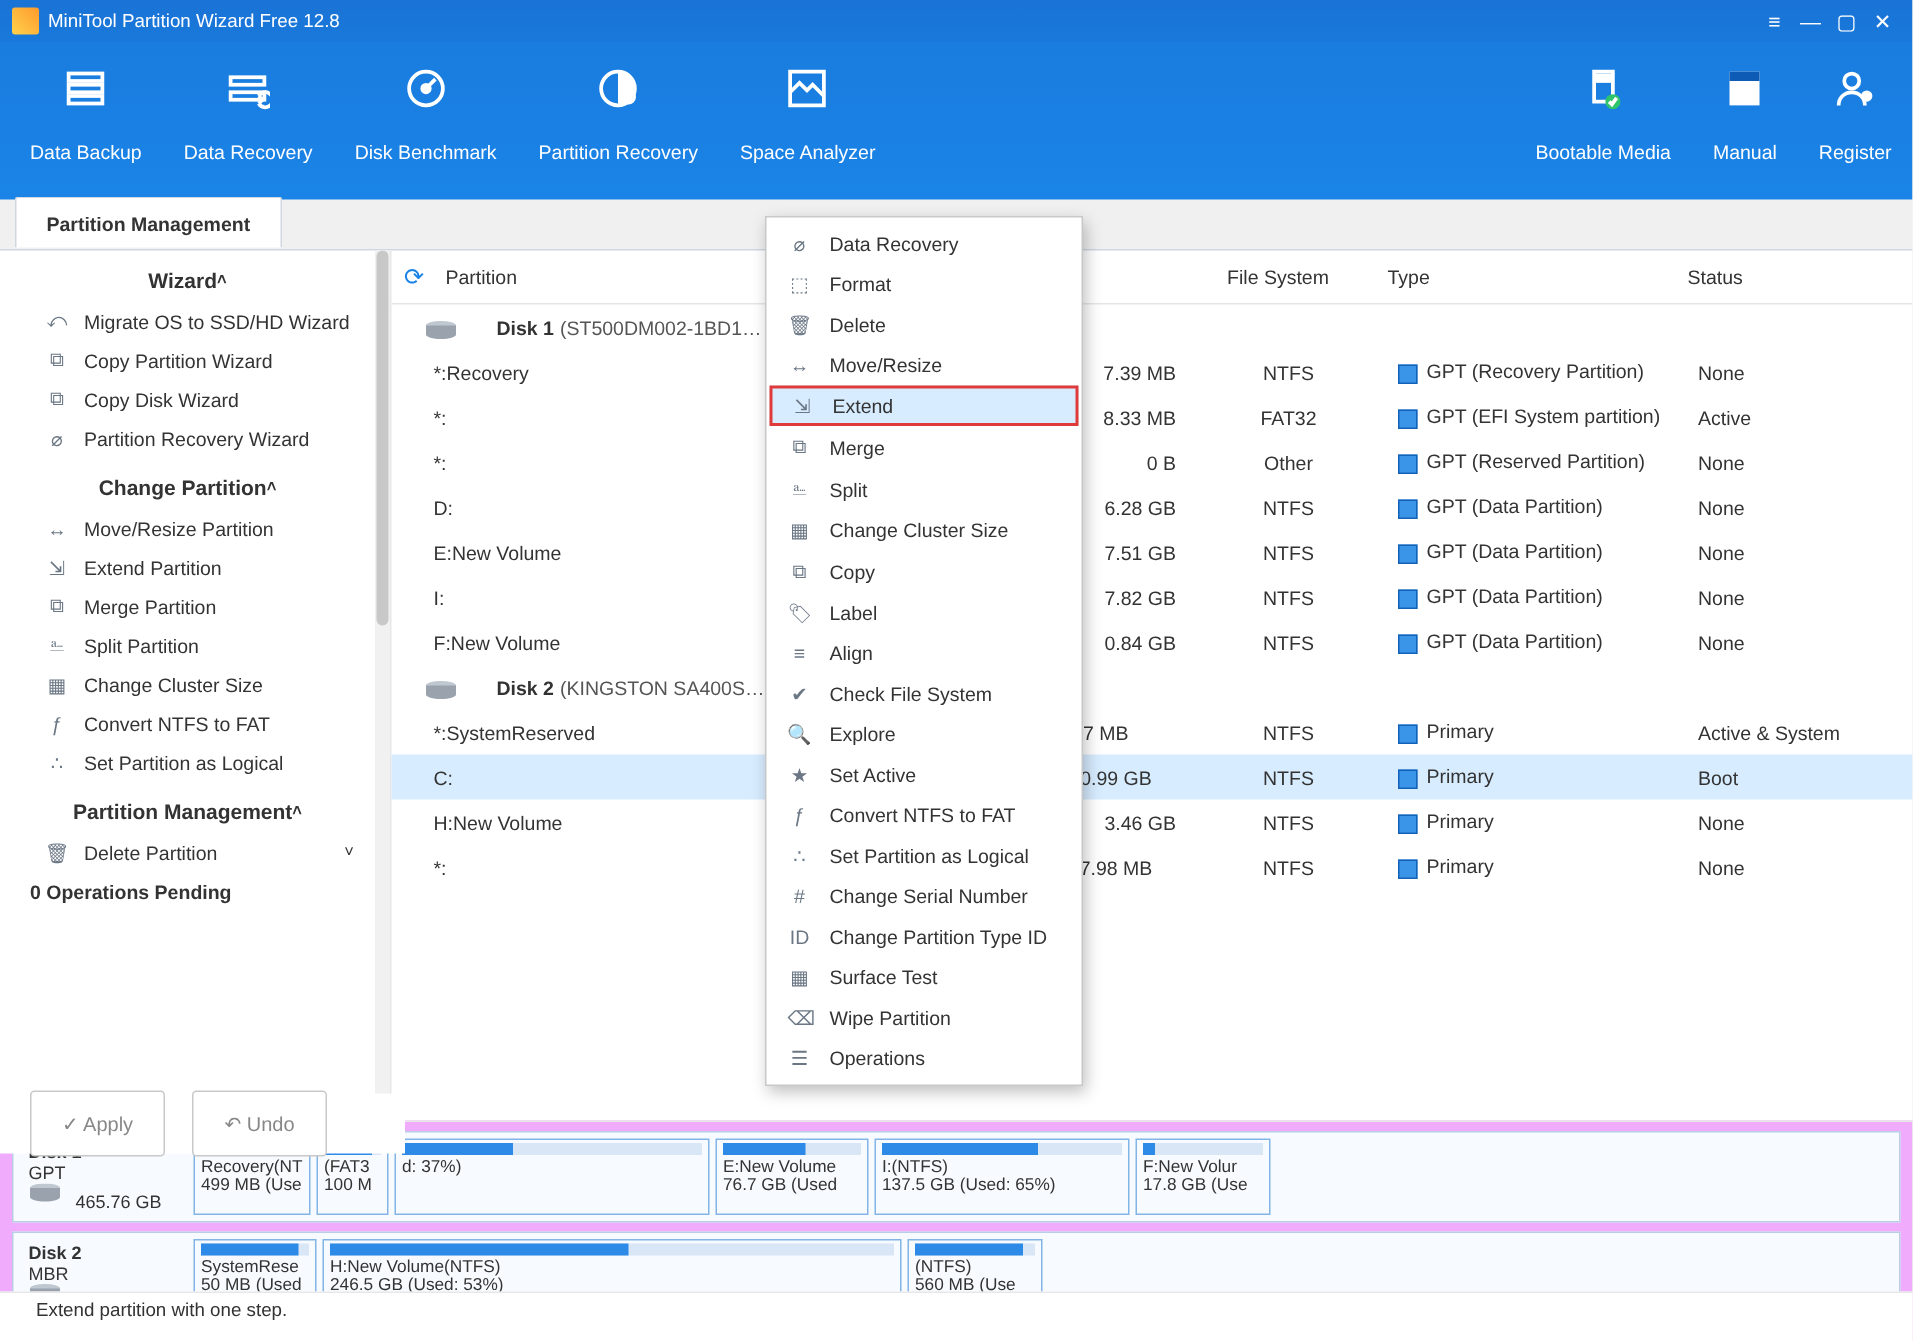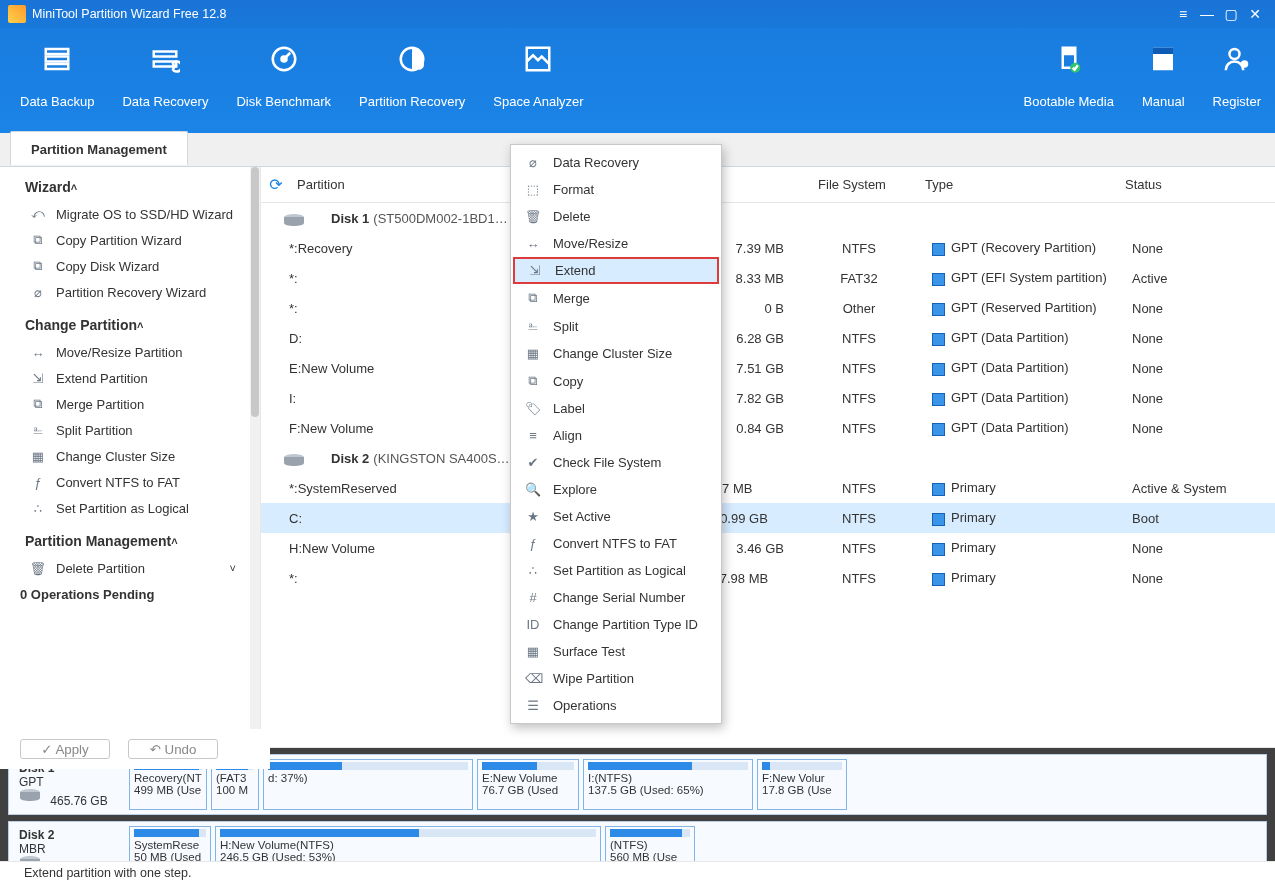--- a/index.html
+++ b/index.html
@@ -10,50 +10,50 @@
   .ribbon{background:linear-gradient(#1a7cdf,#1b84e7);height:105px;display:flex;align-items:flex-start;padding:0 0 0 6px;color:#fff}
   .ribbon .rbtn{display:flex;flex-direction:column;align-items:center;justify-content:flex-start;padding:14px 14px 0 14px;height:95px;cursor:pointer;font-size:13px}
   .ribbon .rbtn .ic{width:34px;height:34px;display:flex;align-items:center;justify-content:center;margin-bottom:18px}
   .ribbon .spacer{flex:1}
   .tabbar{height:35px;margin-top:-2px}
   .tab{display:inline-block;background:#fff;border:1px solid #d0d7e1;border-bottom:none;padding:10px 20px 8px 20px;font-weight:600;font-size:13px;margin-left:10px;border-radius:2px 2px 0 0;position:relative;top:0}
   .work{display:flex;height:580px;background:#fff;border-top:1px solid #d0d7e1}
   .sidebar{width:260px;border-right:1px solid #e7e7e7;overflow:hidden;position:relative}
   .sidebar .scroll{position:absolute;right:0;top:0;width:10px;height:100%;background:#f1f1f1}
   .sidebar .scroll .thumb{position:absolute;left:1px;top:0;width:8px;height:250px;background:#c8c8c8;border-radius:4px}
-  .sidebar .sec-h{font-weight:700;font-size:14px;padding:12px 35px 6px 25px;display:flex;justify-content:flex-start;align-items:center}
+  .sidebar .sec-h{font-weight:700;font-size:14px;padding:12px 35px 6px 25px;display:flex;justify-content:center;align-items:center}
   .sidebar .item{padding:5px 10px 5px 30px;display:flex;align-items:center;gap:10px;cursor:pointer;font-size:13px;}
   .sidebar .item .mi{width:16px;height:16px;display:inline-flex;align-items:center;justify-content:center;color:#6b7785}
   .pending{padding:6px 20px 6px 20px;font-weight:700}
   .main{flex:1;display:flex;flex-direction:column;position:relative}
   .thead{display:flex;align-items:center;border-bottom:1px solid #e6e6e6;height:35px;font-size:13px;color:#333}
   .thead .refresh{width:30px;text-align:center;color:#1a84e7;font-size:16px}
   .col-part{width:200px;padding-left:6px}
   .col-used{width:130px;text-align:right;padding-right:30px}
   .col-fs{width:130px;text-align:center}
   .col-type{width:200px;padding-left:8px}
   .col-stat{width:120px}
   .tbody .drow{display:flex;align-items:center;height:30px;font-size:13px}
   .tbody .disk{font-size:13px}
   .tbody .disk .dname{font-weight:700;margin-left:28px}
   .tbody .disk .dic{width:20px;height:12px;display:inline-block;margin-left:22px;border-radius:2px;position:relative;top:2px}
   .tbody .drow .pname{width:235px;padding-left:28px}
   .tbody .drow.sel{background:#d7ecff}
   .color-sw{display:inline-block;width:11px;height:11px;border:1px solid #1462b8;vertical-align:middle;margin-right:6px}
   .blue-sw{background:#3a95e8}
-  .diskmap-wrap{background:#404040;border-top:1px solid #e7e7e7;padding:6px 8px 6px 8px}
+  .diskmap-wrap{background:#f0abfc;border-top:1px solid #e7e7e7;padding:6px 8px 6px 8px}
   .diskmap{display:flex;gap:4px;border:1px solid #b9cde4;background:#f7fbff;padding:4px;margin-bottom:6px}
   .dm-head{width:100px;padding:2px 6px;font-size:12px}
   .dm-head .dhic{width:28px;height:16px;display:inline-block}
   .dm-box{border:1px solid #82b4e6;padding:2px 4px;font-size:11.5px;overflow:hidden;white-space:nowrap;display:flex;flex-direction:column;justify-content:flex-start}
   .dm-box.sel{border:2px solid #1a84e7;background:#d7ecff}
   .dm-bar{height:8px;margin-bottom:2px;background:#d8e6f5;position:relative}
   .dm-bar .fill{position:absolute;left:0;top:0;height:100%;background:#2d8ae6}
   .footer{height:45px;border-top:1px solid #e7e7e7;display:flex;align-items:center;padding:0 20px;gap:18px;background:#fff}
-  .footer button{width:90px;height:20px;border:1px solid #c8c8c8;background:#fff;border-radius:3px;color:#888;cursor:pointer}
+  .footer button{width:90px;height:44px;border:1px solid #c8c8c8;background:#fff;border-radius:3px;color:#888;cursor:pointer}
   .status{height:24px;background:#fff;border-top:1px solid #e7e7e7;font-size:12.5px;padding:4px 24px;color:#333}
   
   .ctx{position:absolute;left:510px;top:144px;width:210px;background:#fff;border:1px solid #c8c8c8;box-shadow:2px 4px 10px rgba(0,0,0,.25);z-index:50;padding:4px 0}
   .ctx .ci{display:flex;align-items:center;gap:12px;padding:6px 14px;font-size:13px;cursor:pointer}
   .ctx .ci .cic{width:16px;color:#6b7785;text-align:center}
   .ctx .ci.hl{background:#d7ecff;border:2px solid #e03b3b;margin:0 2px;padding:4px 12px}
   .chev{font-size:11px}
   svg{display:block}
 </style>
 </head>

